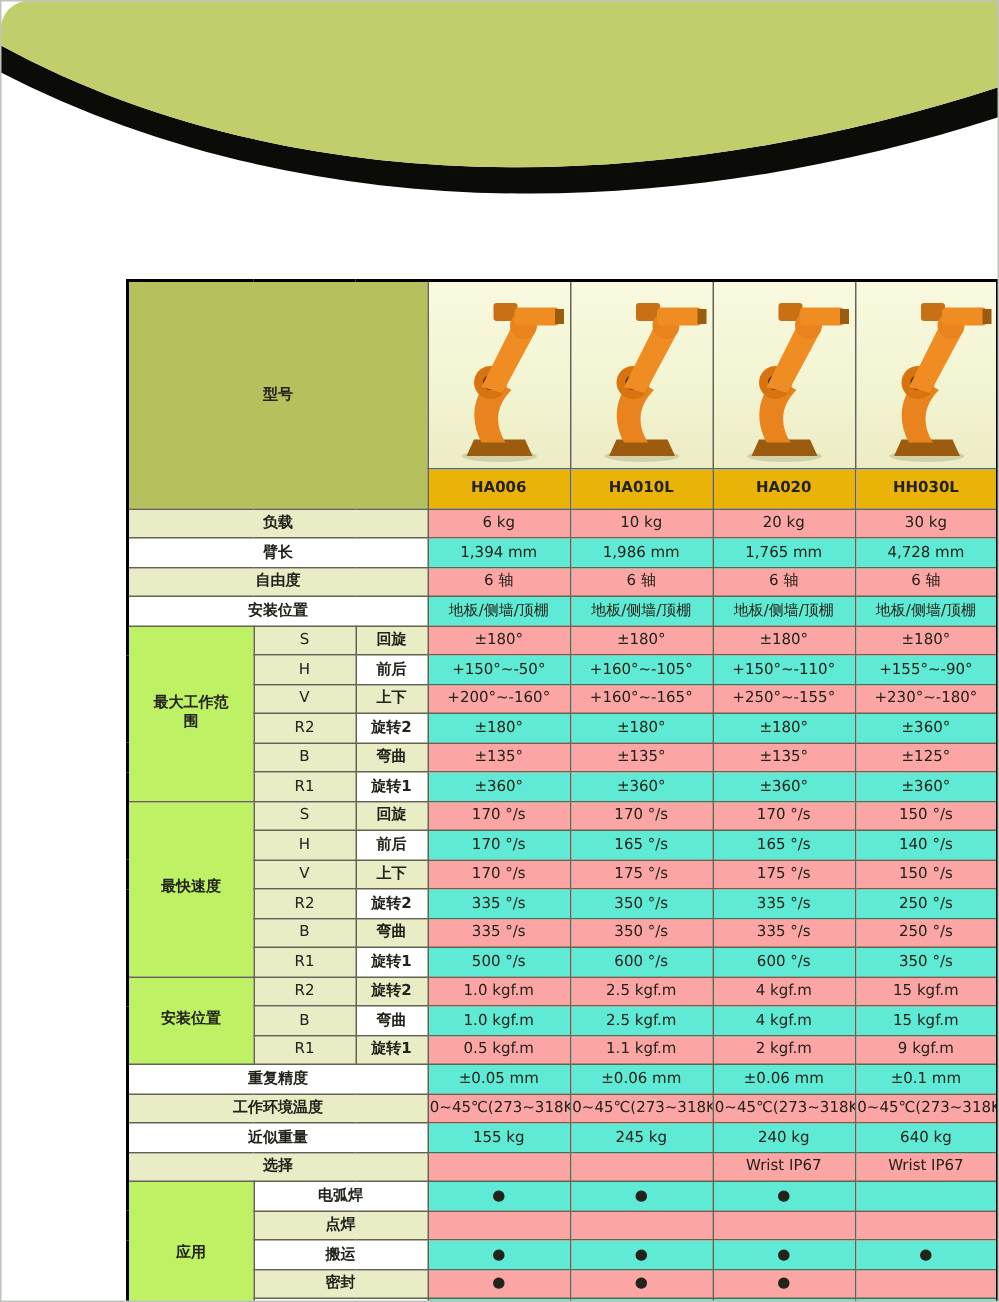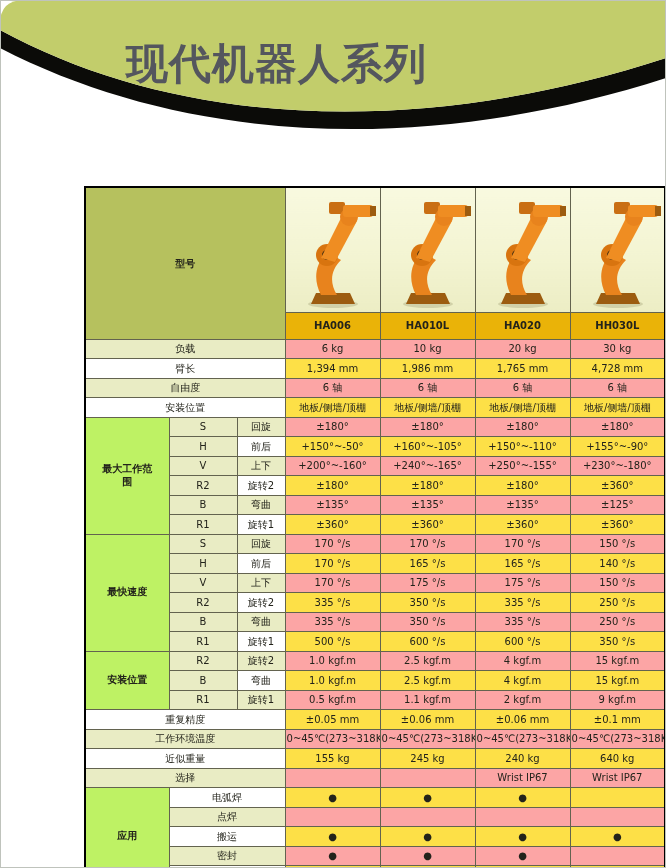--- a/index.html
+++ b/index.html
@@ -35,44 +35,43 @@
     background:#b6c15e;font-size:30px;font-weight:bold;color:#15150d;
     border-right:3px solid #1d1d15;border-bottom:3px solid #1d1d15;
   }
   td.robot-cell{background:linear-gradient(180deg,#f8f9df 0%,#f3f4d2 55%,#ecedc4 100%);}
   td.model{
     background:#eab308;font-weight:bold;font-size:15px;color:#15150d;
     border-bottom:3px solid #1d1d15;
   }
   td.grp{background:#bef264;font-weight:bold;}
   td.axis{background:#e9ecc4;font-weight:normal;}
-  td.lab,td.name{font-weight:normal;}
+  td.lab,td.name{font-weight:bold;}
   td.g{background:#e9ecc4;}
   td.w{background:#ffffff;}
   td.val{font-weight:normal;}
   td.val.g{background:#fca5a5;}
-  td.val.w{background:#fde047;}
+  td.val.w{background:#5eead4;}
   td.sep{border-right:3px solid #1d1d15;}
   td.small{font-size:8.5px;}
   .grp-inner{display:inline-block;max-width:52px;white-space:normal;line-height:1.25;}
   .robot-svg{display:block;margin:2px auto 0 auto;}
 </style>
 </head>
 <body>
 
 <div class="frame"></div>
 
 <div class="banner">
   <svg width="666" height="160" viewBox="0 0 666 160">
 
     <path d="M0,48 C190,146 430,154 666,78 L666,58 C420,138 180,128 0,30 Z" fill="#0b0b08"></path>
 
     <path d="M0,30 C180,128 420,138 666,58 L666,0 L24,0 Q0,0 0,24 Z" fill="#c2cd6b"></path>
   </svg>
-  <div class="banner-title">现代机器人系列</div>
 </div>
 
 <svg width="0" height="0" style="position:absolute" aria-hidden="true">
   <defs>
     <g id="robot">
       <ellipse cx="46" cy="112" rx="25" ry="4" fill="#b9b98f" opacity="0.55"></ellipse>
       <path d="M24,112 L68,112 L63,101 L29,101 Z" fill="#9c5c10"></path>
       <path d="M34,103 C26,88 28,72 40,60 L54,68 C44,78 42,90 50,103 Z" fill="#e8831d"></path>
       <circle cx="40" cy="63" r="11" fill="#d8740f"></circle>
       <circle cx="40" cy="63" r="5" fill="#3a2a12"></circle>
@@ -169,21 +168,21 @@
         <td class="name sep w">前后</td>
         <td class="val w">+150°~-50°</td>
         <td class="val w">+160°~-105°</td>
         <td class="val w">+150°~-110°</td>
         <td class="val w">+155°~-90°</td>
       </tr>
       <tr class="body-row">
         <td class="axis">V</td>
         <td class="name sep g">上下</td>
         <td class="val g">+200°~-160°</td>
-        <td class="val g">+240°~-165°</td>
+        <td class="val g">+160°~-165°</td>
         <td class="val g">+250°~-155°</td>
         <td class="val g">+230°~-180°</td>
       </tr>
       <tr class="body-row">
         <td class="axis">R2</td>
         <td class="name sep w">旋转2</td>
         <td class="val w">±180°</td>
         <td class="val w">±180°</td>
         <td class="val w">±180°</td>
         <td class="val w">±360°</td>

